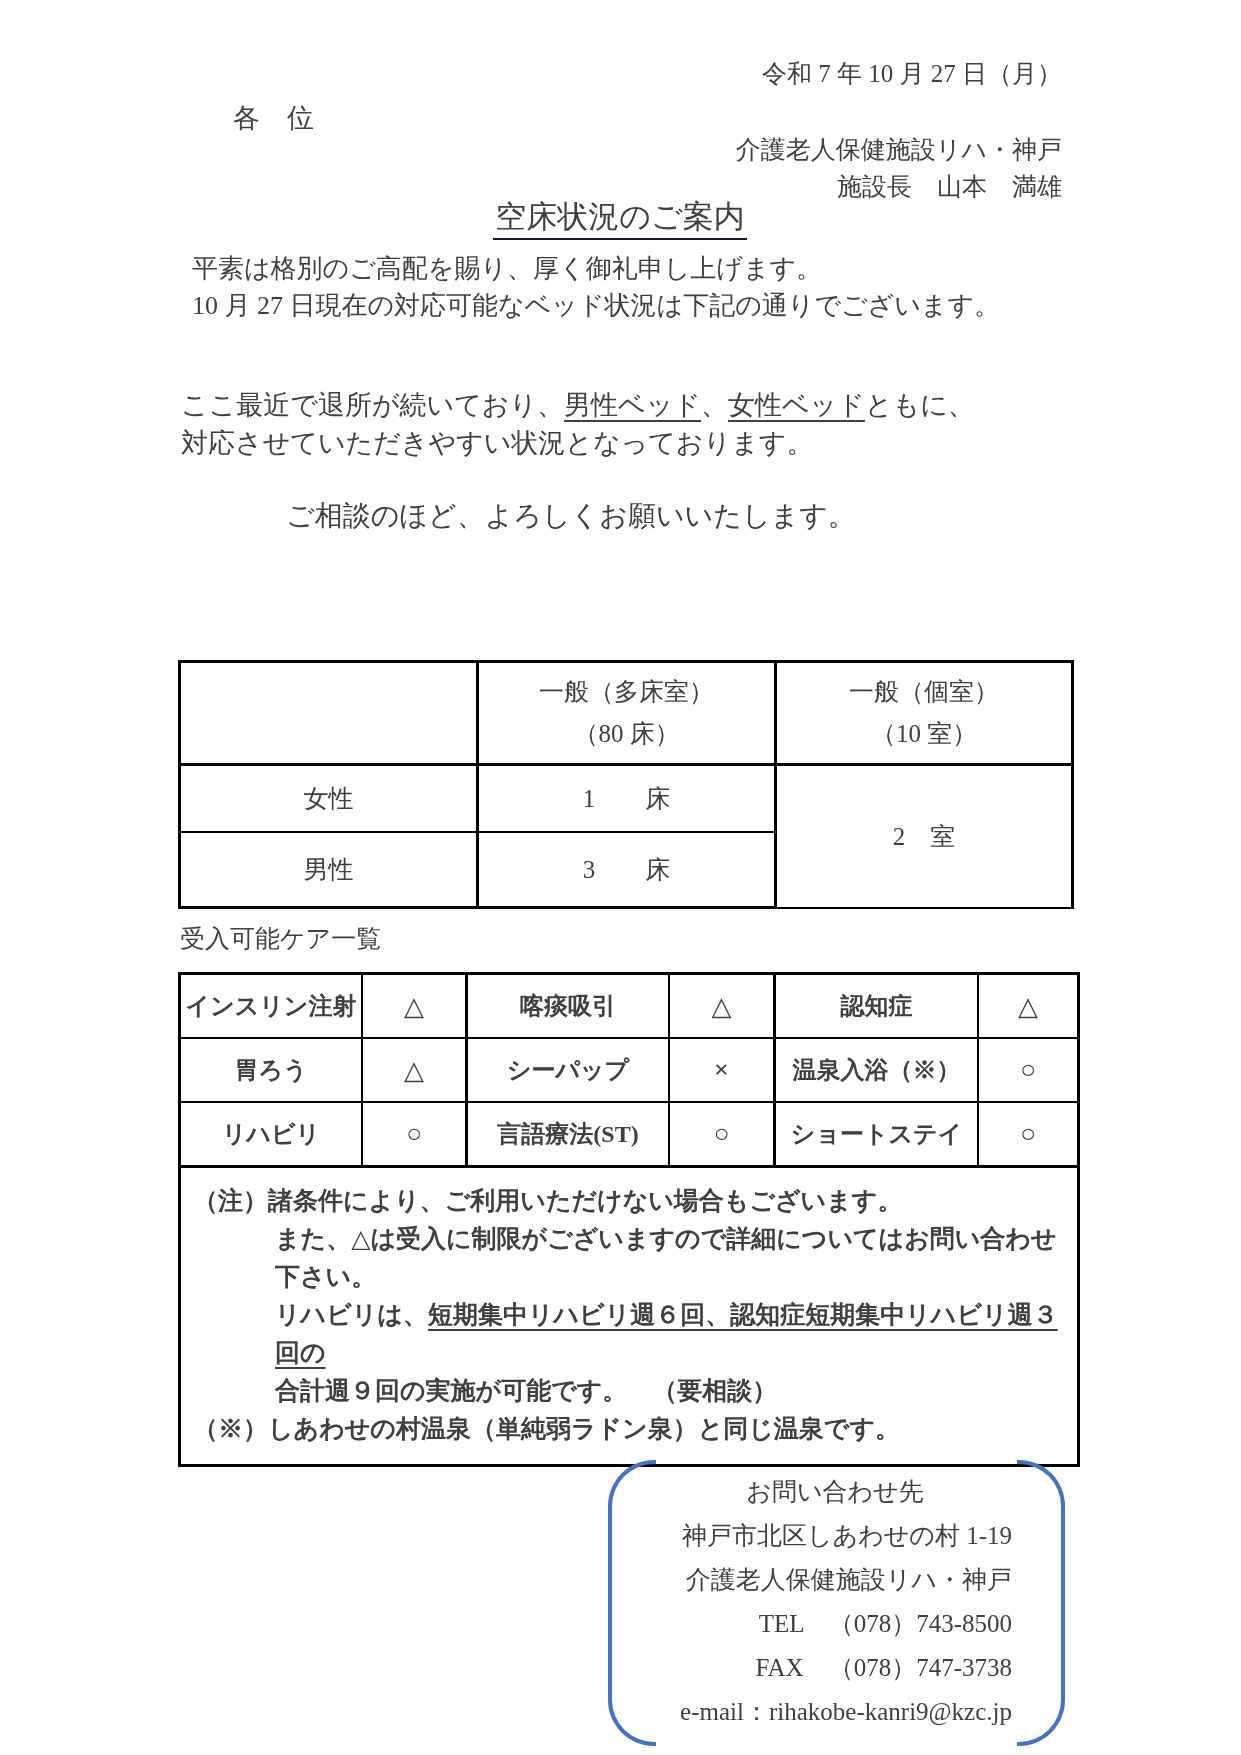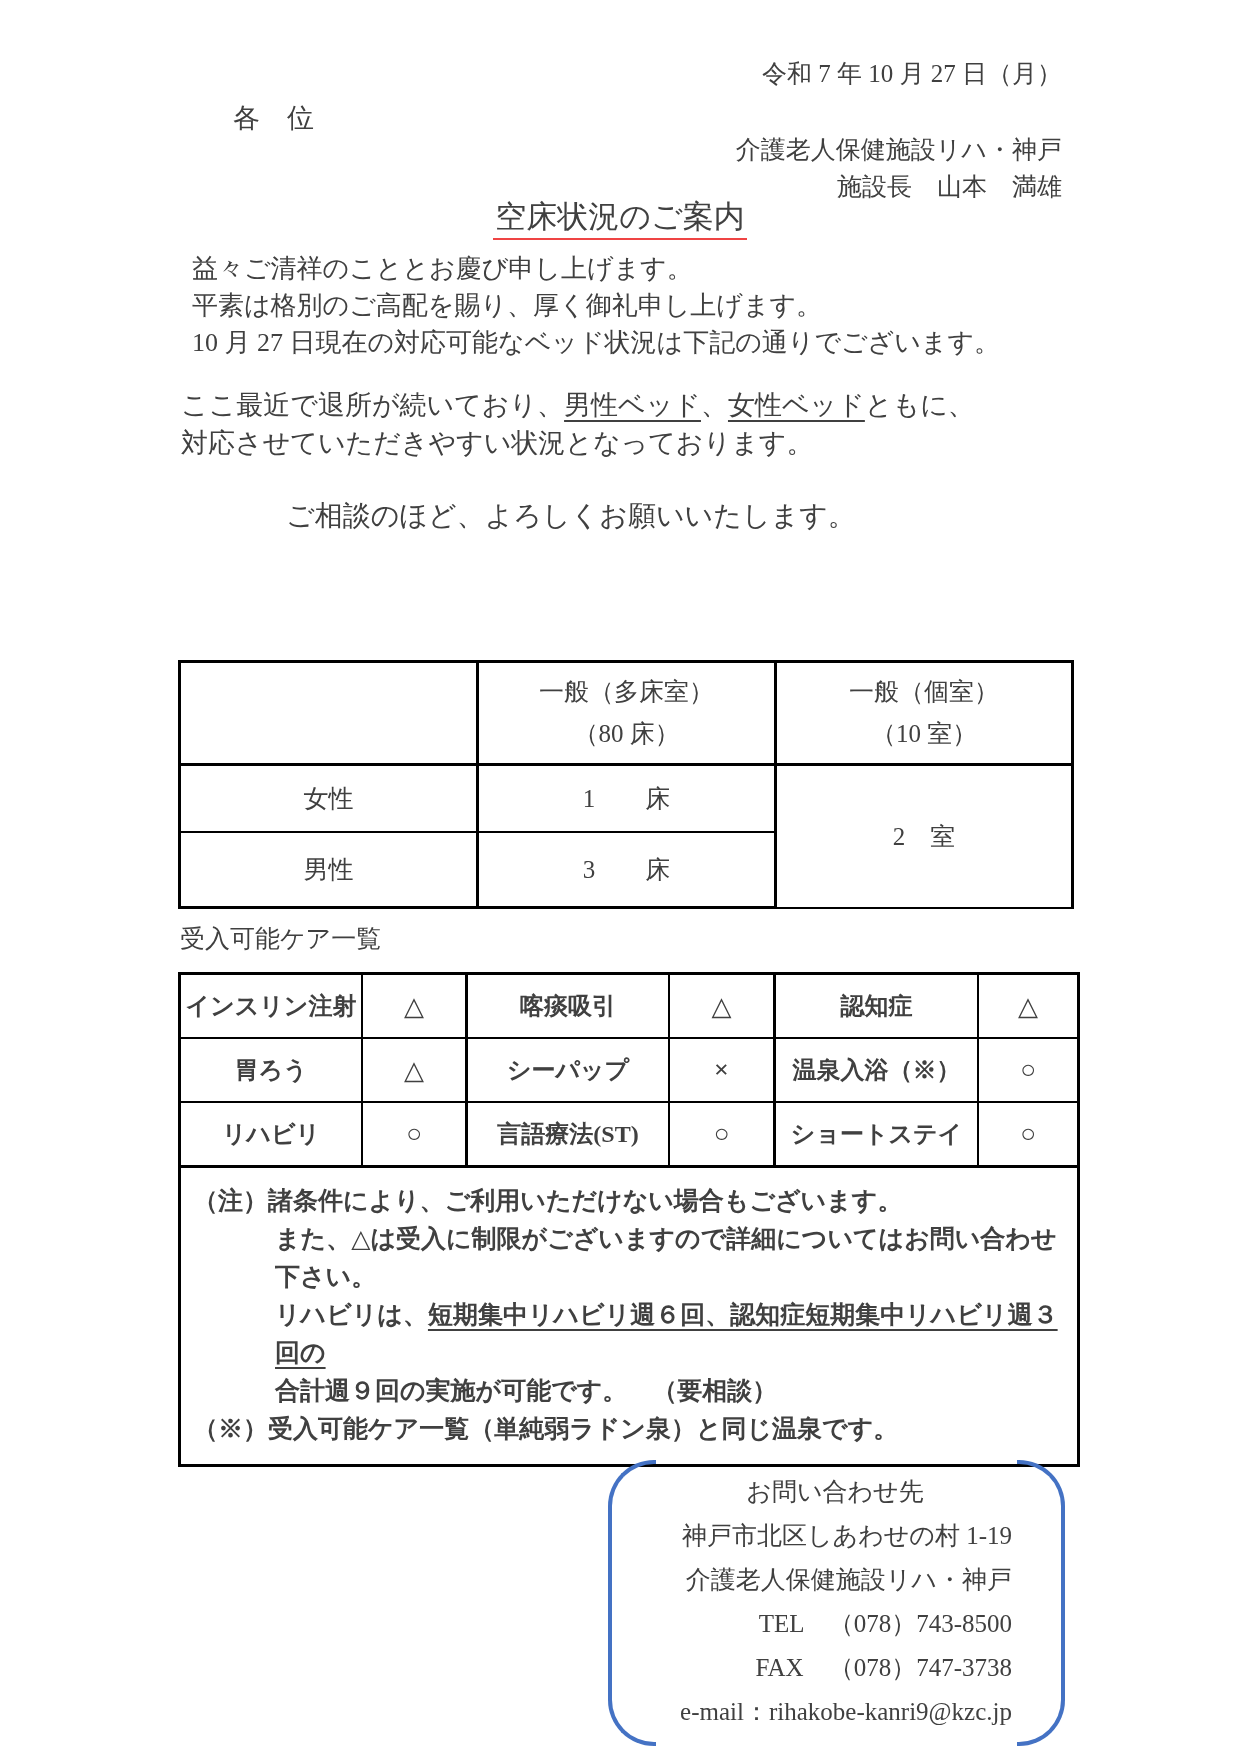--- a/index.html
+++ b/index.html
@@ -14,21 +14,21 @@
   .abs{position:absolute;}
   .date-line{top:57px;right:179px;font-size:25px;}
   .addressee{top:100px;left:200px;font-size:27px;margin-left:33px;}
   .facility-line{top:133px;right:179px;font-size:25px;}
   .director-line{top:170px;right:179px;font-size:25px;}
   .title{
     top:196px;left:178px;width:884px;
     text-align:center;font-size:31px;font-weight:normal;margin:0;
   }
   .title span{
-    border-bottom:2px solid #ef4444;
+    border-bottom:2px solid #0f172a;
     padding:0 2px 4px 2px;
     margin-top:38px;
   }
   .para1{top:250px;left:192px;font-size:26px;line-height:37px;}
   .para2{top:386px;left:181px;font-size:27px;line-height:38px;}
   .consult{top:497px;left:286px;font-size:28px;}
   .u{
     text-decoration:underline;
     text-decoration-thickness:2px;
     text-underline-offset:6px;
@@ -96,21 +96,20 @@
 <div class="page">
 
   <div class="abs date-line">令和 7 年 10 月 27 日（月）</div>
   <div class="abs addressee">各　位</div>
   <div class="abs facility-line">介護老人保健施設リハ・神戸</div>
   <div class="abs director-line">施設長　山本　満雄</div>
 
   <h1 class="abs title"><span>空床状況のご案内</span></h1>
 
   <div class="abs para1">
-    <div>益々ご清祥のこととお慶び申し上げます。</div>
     <div>平素は格別のご高配を賜り、厚く御礼申し上げます。</div>
     <div>10 月 27 日現在の対応可能なベッド状況は下記の通りでございます。</div>
   </div>
 
   <div class="abs para2">
     <div><span>ここ最近で退所が続いており、</span><span class="u">男性ベッド</span><span>、</span><span class="u">女性ベッド</span><span>ともに、</span></div>
     <div>対応させていただきやすい状況となっております。</div>
   </div>
 
   <div class="abs consult">ご相談のほど、よろしくお願いいたします。</div>
@@ -167,21 +166,21 @@
       <td class="s2 sym">○</td>
       <td class="n3 gL">ショートステイ</td>
       <td class="s3 sym gR">○</td>
     </tr>
     <tr>
       <td class="notes" colspan="6">
         <div class="note-line">（注）諸条件により、ご利用いただけない場合もございます。</div>
         <div class="note-line indent">また、△は受入に制限がございますので詳細についてはお問い合わせ下さい。</div>
         <div class="note-line indent"><span>リハビリは、</span><span class="u">短期集中リハビリ週６回、認知症短期集中リハビリ週３回の</span></div>
         <div class="note-line indent">合計週９回の実施が可能です。　（要相談）</div>
-        <div class="note-line">（※）受入可能ケア一覧（単純弱ラドン泉）と同じ温泉です。</div>
+        <div class="note-line">（※）しあわせの村温泉（単純弱ラドン泉）と同じ温泉です。</div>
       </td>
     </tr>
   </tbody>
     </table>
 
   <div class="bracket bracket-left"></div>
   <div class="bracket bracket-right"></div>
 
   <div class="abs contact-text">
     <div class="row first">お問い合わせ先</div>

